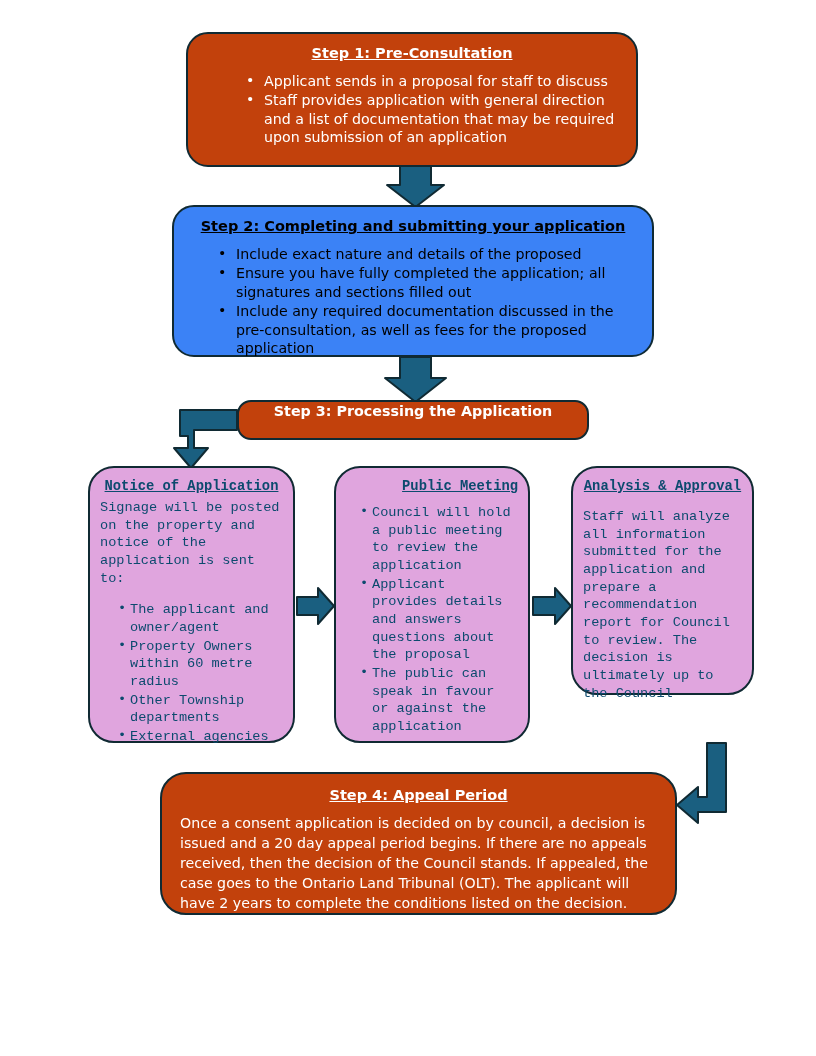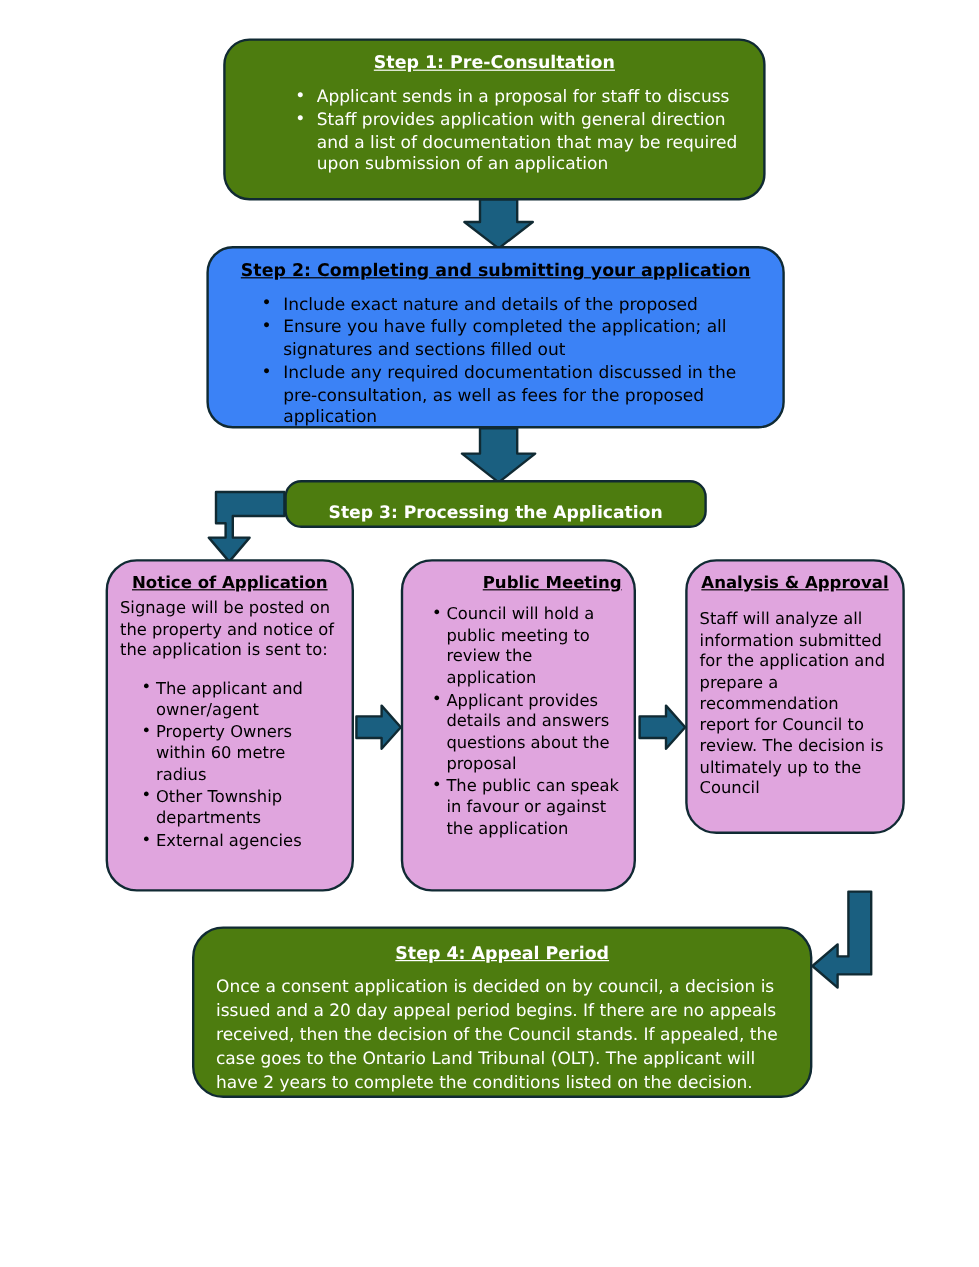--- a/index.html
+++ b/index.html
@@ -21,30 +21,31 @@
   
   .box {
     position: absolute;
     box-sizing: border-box;
     border: 2px solid #102a33;
     border-radius: 22px;
     padding: 8px 14px;
     line-height: 1.30;
   }
   .box.teal {
-    background: #4d7c0f;
+    background: #c2410c;
     color: #ffffff;
   }
   .box.green {
     background: #3b82f6;
     color: #000000;
   }
   .box.pink {
     background: #e0a5de;
-    color: #000000;
+    color: #0c4a6e;
+    font-family: Liberation Mono, monospace;
   }
 
   .box-title {
     text-align: center;
     font-weight: bold;
     text-decoration: underline;
     margin: 2px 0 8px 0;
   }
   .box-title.no-underline {
     text-decoration: none;
@@ -89,21 +90,21 @@
     font-size: 14.2px;
   }
   #box-step2 .box-title { font-size: 14.5px; margin-bottom: 9px; }
   #box-step2 ul.bullets { padding-left: 48px; }
 
   #box-step3 {
     left: 237px; top: 400px; width: 352px; height: 40px;
     border-radius: 14px;
     padding: 0;
     display: flex;
-    align-items: flex-end;
+    align-items: flex-start;
     justify-content: center;
     font-size: 14.3px;
   }
   #box-step3 .box-title { margin: 0; font-size: 14.3px; }
 
   #box-notice {
     left: 88px; top: 466px; width: 207px; height: 277px;
     font-size: 13.6px;
     border-radius: 26px;
     padding: 8px 10px;

